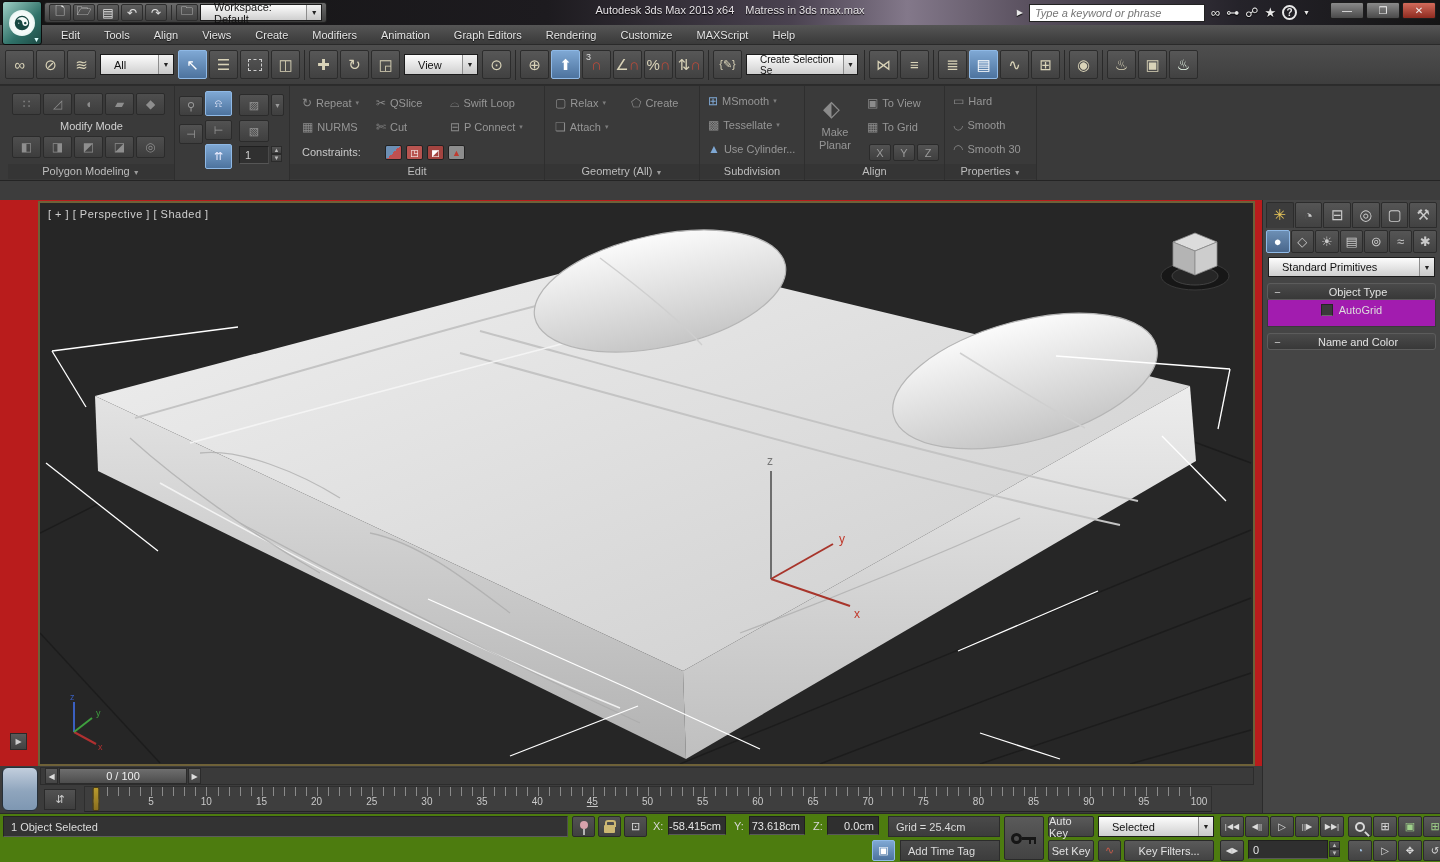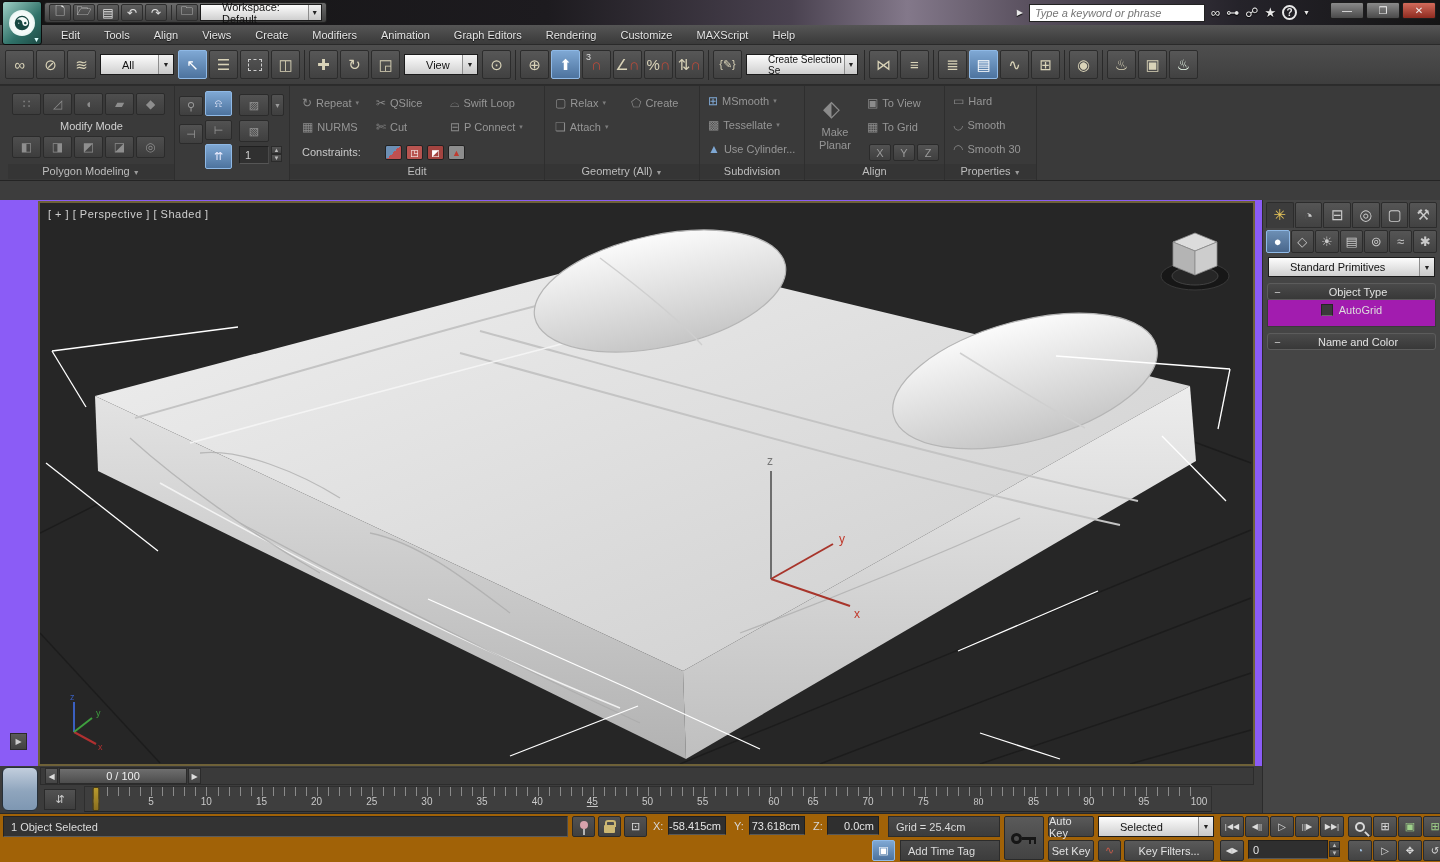--- a/index.html
+++ b/index.html
@@ -34,21 +34,21 @@
   #menubar{position:absolute;left:0;top:25px;width:1440px;height:20px;background:linear-gradient(#555,#3a3a3a);border-bottom:1px solid #2a2a2a;
     display:flex;align-items:center;padding-left:50px;gap:2px}
   .menu-item{padding:2px 11px;color:#e4e4e4;text-shadow:0 1px 1px #111}
   
   #toolbar{position:absolute;left:0;top:45px;width:1440px;height:40px;background:linear-gradient(#4e4e4e,#3e3e3e);border-bottom:1px solid #2b2b2b;
     display:flex;align-items:center;padding-left:4px}
   .tbtn{width:29px;height:29px;margin:0 1px;display:flex;align-items:center;justify-content:center;font-size:15px;color:#d9d3b8;
     background:linear-gradient(#575757,#414141);border:1px solid #2c2c2c;border-radius:2px;position:relative}
   .tbtn.active{background:linear-gradient(#7fa8d4,#4d739e);border:1px solid #8fb9e6;color:#fff}
   .tsep{width:1px;height:30px;background:#292929;margin:0 3px}
-  .lightdd{background:linear-gradient(#fdfdfd,#cfcfcf);border:1px solid #1c1c1c;color:#111;display:flex;align-items:center;padding-left:21px;height:21px}
+  .lightdd{background:linear-gradient(#fdfdfd,#cfcfcf);border:1px solid #1c1c1c;color:#111;display:flex;align-items:center;padding-left:13px;height:21px}
   .ddarrow{margin-left:auto;width:15px;align-self:stretch;display:flex;align-items:center;justify-content:center;border-left:1px solid #8d8d8d;
     background:linear-gradient(#f0f0f0,#c9c9c9);font-size:7px;color:#222}
   .magnet{color:#c04a3a;font-weight:bold}
   .snapnum{position:absolute;left:3px;top:1px;font-size:9px;color:#ddd}
   
   #ribbon{position:absolute;left:0;top:85px;width:1440px;height:115px;background:#3d3d3d}
   #ribbon-tabs{height:19px;display:flex;align-items:flex-end;padding-left:6px;background:#424242}
   .rtab{padding:3px 16px 2px;color:#b9b9b9}
   .rtab.active{background:linear-gradient(#535353,#3a3a3a);color:#ececec;border:1px solid #292929;border-bottom:none;border-radius:2px 2px 0 0}
   #ribbon-opt{margin-left:10px;margin-bottom:3px;width:34px;height:12px;border-radius:6px;background:linear-gradient(#666,#444);border:1px solid #2a2a2a;
@@ -63,21 +63,21 @@
   .sicon{display:flex;align-items:center;justify-content:center;background:linear-gradient(#525252,#3f3f3f);border:1px solid #2b2b2b;border-radius:2px;color:#9a9a9a}
   .sicon.blue{background:linear-gradient(#7fa8d4,#4d739e);border-color:#8fb9e6;color:#eef}
   .modegrid{position:absolute;display:flex;gap:2px}
   .modebtn{width:29px;height:22px;display:flex;align-items:center;justify-content:center;font-size:12px;color:#8e8e8e;
     background:linear-gradient(#4e4e4e,#3d3d3d);border:1px solid #2b2b2b;border-radius:2px}
   .cbox{width:17px;height:15px;border:1px solid #222;border-radius:2px;display:flex;align-items:center;justify-content:center;font-size:9px}
   .spinner{display:flex;flex-direction:column;width:11px}
   .spinner span{height:8px;display:flex;align-items:center;justify-content:center;font-size:6px;color:#bbb;background:linear-gradient(#555,#404040);border:1px solid #2b2b2b}
   .sunk{background:#303030;border:1px solid #202020;border-bottom-color:#565656;border-right-color:#4a4a4a;color:#cfcfcf}
   
-  #workarea{position:absolute;left:0;top:200px;width:1280px;height:566px;background:#8b5cf6}
+  #workarea{position:absolute;left:0;top:200px;width:1280px;height:566px;background:#b91c1c}
   #viewport{position:absolute;left:38px;top:1px;width:1217px;height:565px;background:#262626;border:2px solid #6e6138}
   #vp-label{position:absolute;left:8px;top:5px;color:#cfcfcf;letter-spacing:.5px;z-index:3}
   #viewcube{position:absolute;right:16px;top:20px;z-index:3}
   #worldaxis{position:absolute;left:12px;bottom:14px;z-index:3}
   #vp-flyout{position:absolute;left:10px;top:533px;width:17px;height:17px;background:linear-gradient(#5a5a5a,#414141);
     border:1px solid #2a2a2a;color:#ccc;font-size:8px;display:flex;align-items:center;justify-content:center}
   
   #cmdpanel{position:absolute;right:0;top:200px;width:178px;height:613px;background:#454545;border-left:1px solid #2b2b2b;padding:2px 3px}
   .ctabs{display:flex;gap:1px;margin-bottom:2px}
   .ctab{width:28px;height:26px;display:flex;align-items:center;justify-content:center;font-size:15px;color:#c9c9c9;
@@ -114,21 +114,21 @@
   #mini-curve{position:absolute;left:44px;top:23px;width:32px;height:21px;display:flex;align-items:center;justify-content:center;
     background:linear-gradient(#525252,#3e3e3e);border:1px solid #2a2a2a;color:#ccc;font-size:11px}
   #ruler{position:absolute;left:84px;top:20px;width:1128px;height:26px;background:#3e3e3e;border:1px solid #2e2e2e;border-bottom-color:#242424}
   #ruler .ticks{position:absolute;left:11px;right:12px;top:0;height:9px;
     background:repeating-linear-gradient(90deg,#8a8a8a 0,#8a8a8a 1px,transparent 1px,transparent 11.05px)}
   #tick-labels{position:absolute;left:11px;right:12px;top:9px;height:15px}
   .tick-label{position:absolute;transform:translateX(-50%);color:#c9c9c9;font-size:10px}
   #ph-track{position:absolute;left:11px;right:12px;top:0;bottom:0}
   #playhead{position:absolute;top:0;width:7px;height:24px;transform:translateX(-50%);background:linear-gradient(#d9c05a,#9c7f22);border:1px solid #4c3e10;border-radius:2px}
   
-  #statusbar{position:absolute;left:0;top:813px;width:1440px;height:49px;background:#a16207;border-top:1px solid #2a2a2a}
+  #statusbar{position:absolute;left:0;top:813px;width:1440px;height:49px;background:#4d7c0f;border-top:1px solid #2a2a2a}
   .srow{position:absolute;left:0;width:1440px;height:22px}
   .sbox{position:absolute;height:21px;background:#333;border:1px solid #242424;border-bottom-color:#5c5c5c;border-right-color:#4e4e4e;
     color:#dcdcdc;display:flex;align-items:center;padding:0 7px}
   .sflat{position:absolute;height:21px;color:#dcdcdc;display:flex;align-items:center;padding:0 7px;background:linear-gradient(#4a4a4a,#3c3c3c);border:1px solid #2c2c2c}
   .sbtn{position:absolute;height:21px;background:linear-gradient(#5a5a5a,#434343);border:1px solid #2a2a2a;border-radius:2px;
     color:#e2e2e2;display:flex;align-items:center;justify-content:center}
   .sico{position:absolute;width:23px;height:21px;display:flex;align-items:center;justify-content:center;background:linear-gradient(#525252,#404040);border:1px solid #2a2a2a;border-radius:2px;color:#ddd}
   .sico.blue{background:linear-gradient(#7fa8d4,#4d739e);border-color:#8fb9e6;color:#fff}
   .slabel{position:absolute;color:#d8d8d8;line-height:21px}
   .coordf{position:absolute;height:19px;background:#2f2f2f;border:1px solid #1f1f1f;border-bottom-color:#585858;color:#e4e4e4;
@@ -157,20 +157,21 @@
     <span class="qbtn">▤</span>
     <span class="qbtn">↶</span>
     <span class="qbtn">↷</span>
     <span class="qsep"></span>
     <span class="qbtn">🗀</span>
     <span id="workspace-dd" class="lightdd">
       <span>Workspace: Default</span>
       <span class="ddarrow">▼</span>
     </span>
   </div>
+  <div id="apptitle"><span>Autodesk 3ds Max 2013 x64</span>  <span>Matress in 3ds max.max</span></div>
   <div id="infocenter">
     <span class="ic-ico" style="font-size:8px">▶</span>
     <input id="search-input" placeholder="Type a keyword or phrase" style="">
     <span class="ic-ico">∞</span>
     <span class="ic-ico">⊶</span>
     <span class="ic-ico">☍</span>
     <span class="ic-ico">★</span>
     <span class="helpring">?</span>
     <span class="ic-ico" style="font-size:7px">▼</span>
   </div>
@@ -583,25 +584,25 @@
         <span class="tick-label" style="left: 10%;">10</span>
         <span class="tick-label" style="left: 15%;">15</span>
         <span class="tick-label" style="left: 20%;">20</span>
         <span class="tick-label" style="left: 25%;">25</span>
         <span class="tick-label" style="left: 30%;">30</span>
         <span class="tick-label" style="left: 35%;">35</span>
         <span class="tick-label" style="left: 40%;">40</span>
         <span class="tick-label" style="left: 45%; text-decoration: underline;">45</span>
         <span class="tick-label" style="left: 50%;">50</span>
         <span class="tick-label" style="left: 55%;">55</span>
-        <span class="tick-label" style="left: 60%; margin-left: 16px;">60</span>
+        <span class="tick-label" style="left: 60%;">60</span>
         <span class="tick-label" style="left: 65%;">65</span>
         <span class="tick-label" style="left: 70%;">70</span>
         <span class="tick-label" style="left: 75%;">75</span>
-        <span class="tick-label" style="left: 80%; font-family: Liberation Serif, serif;">80</span>
+        <span class="tick-label" style="left: 80%;">80</span>
         <span class="tick-label" style="left: 85%;">85</span>
         <span class="tick-label" style="left: 90%;">90</span>
         <span class="tick-label" style="left: 95%;">95</span>
         <span class="tick-label" style="left: 100%;">100</span>
       </div>
     <div id="ph-track">
       <span id="playhead" style="left: 0%; background: linear-gradient(rgb(185, 155, 46), rgb(138, 111, 30));"></span>
     </div>
   </div>
 </div>

